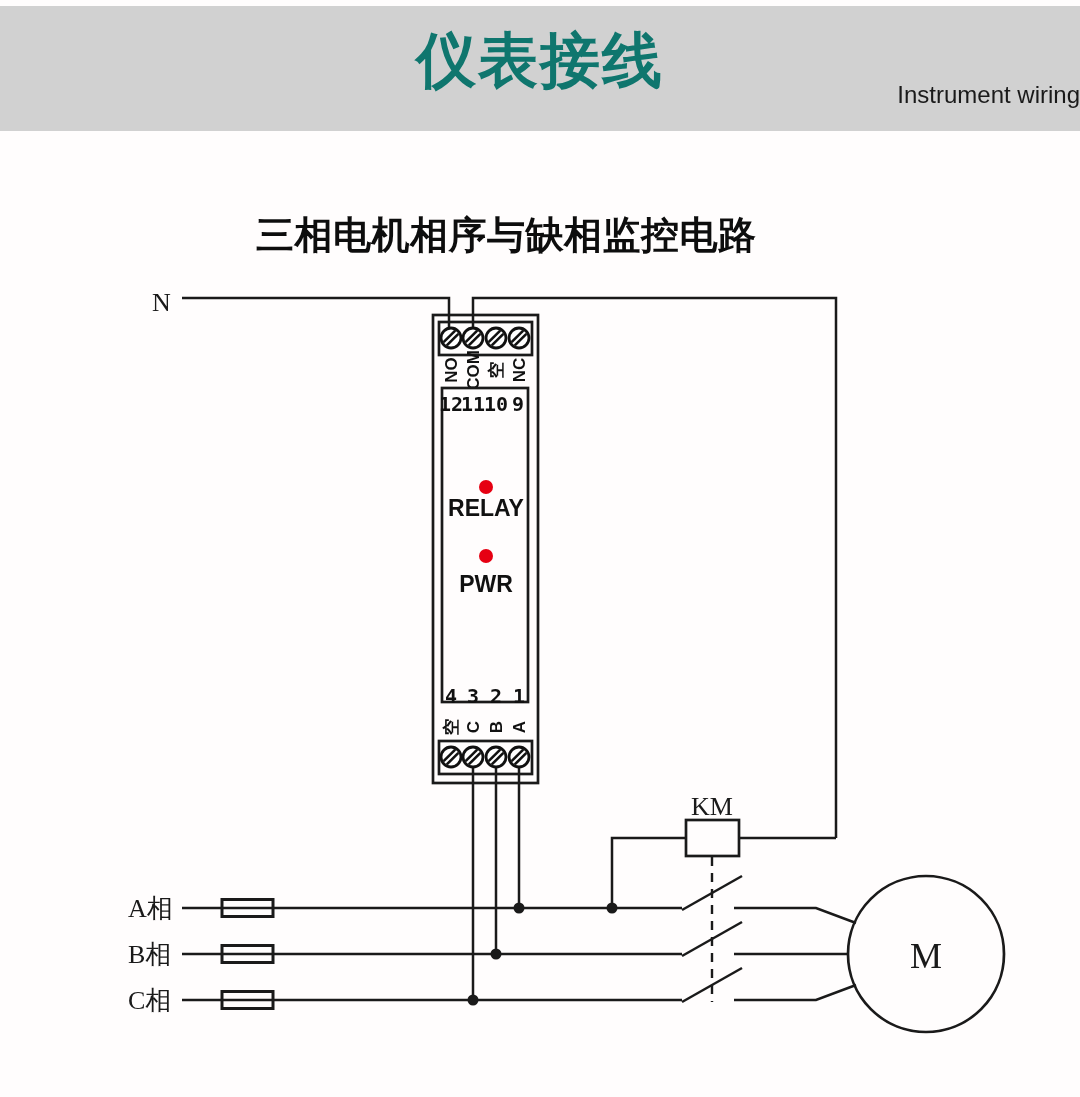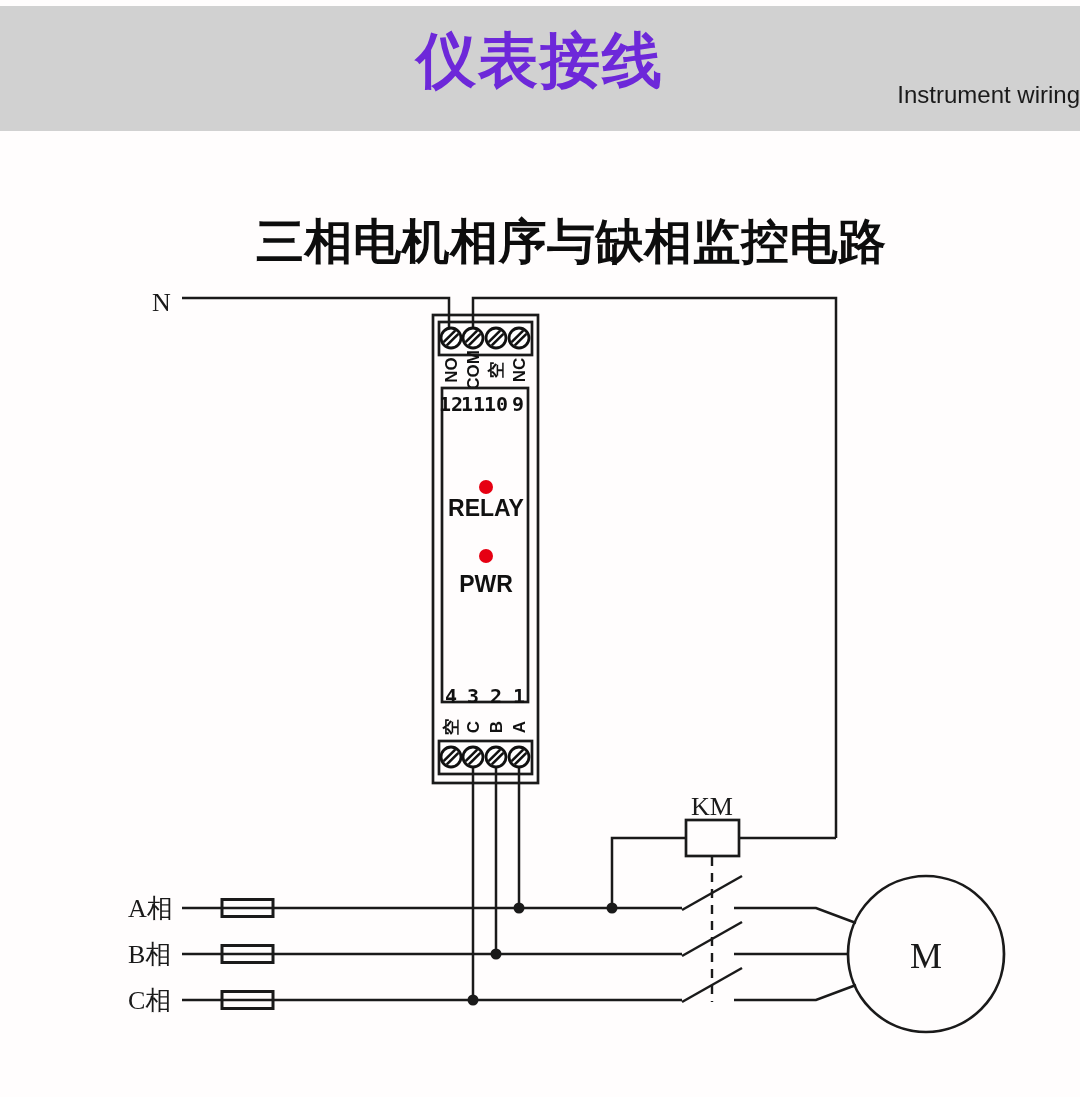--- a/index.html
+++ b/index.html
@@ -1,24 +1,24 @@
 <!DOCTYPE html>
 <html><head>
 <meta charset="utf-8">
 <style>
   html,body{margin:0;padding:0;background:#fffdfd;}
   .page{position:relative;width:1080px;height:1097px;background:#fffdfd;overflow:hidden;
         font-family:"Liberation Sans",sans-serif;color:#111;}
   .banner{position:absolute;top:6px;left:0;width:1080px;height:125px;background:#d1d1d1;}
   .banner h1{margin:0;padding-top:25px;text-align:center;font-size:60px;line-height:1;
-             font-weight:700;color:#6d28d9;letter-spacing:2px;
+             font-weight:700;color:#0f766e;letter-spacing:2px;
              font-family:"Liberation Sans",sans-serif;}
   .banner .subtitle{margin-top:-10px;text-align:right;font-size:24px;color:#1a1a1a;
              font-family:"Liberation Sans",sans-serif;}
-  .diagram-title{position:absolute;left:256px;top:210px;font-size:48px;font-weight:700;
+  .diagram-title{position:absolute;left:256px;top:210px;font-size:38px;font-weight:700;
              color:#0d0d0d;font-family:"Liberation Sans",sans-serif;letter-spacing:0.5px;}
   svg.diagram{position:absolute;left:0;top:0;}
   .wire{stroke:#1a1a1a;stroke-width:2.5;fill:none;}
   .boxline{stroke:#1a1a1a;stroke-width:2.7;fill:none;}
   .fuse{stroke:#1a1a1a;stroke-width:3;fill:none;}
   .dash{stroke:#1a1a1a;stroke-width:2.4;fill:none;stroke-dasharray:9 7;}
   .dot{fill:#1a1a1a;}
   .led{fill:#e60012;}
   .serif-label{font-family:"Liberation Serif","DejaVu Serif",serif;font-size:26px;fill:#1a1a1a;}
   .motor-label{font-family:"Liberation Serif","DejaVu Serif",serif;font-size:36px;fill:#1a1a1a;}

